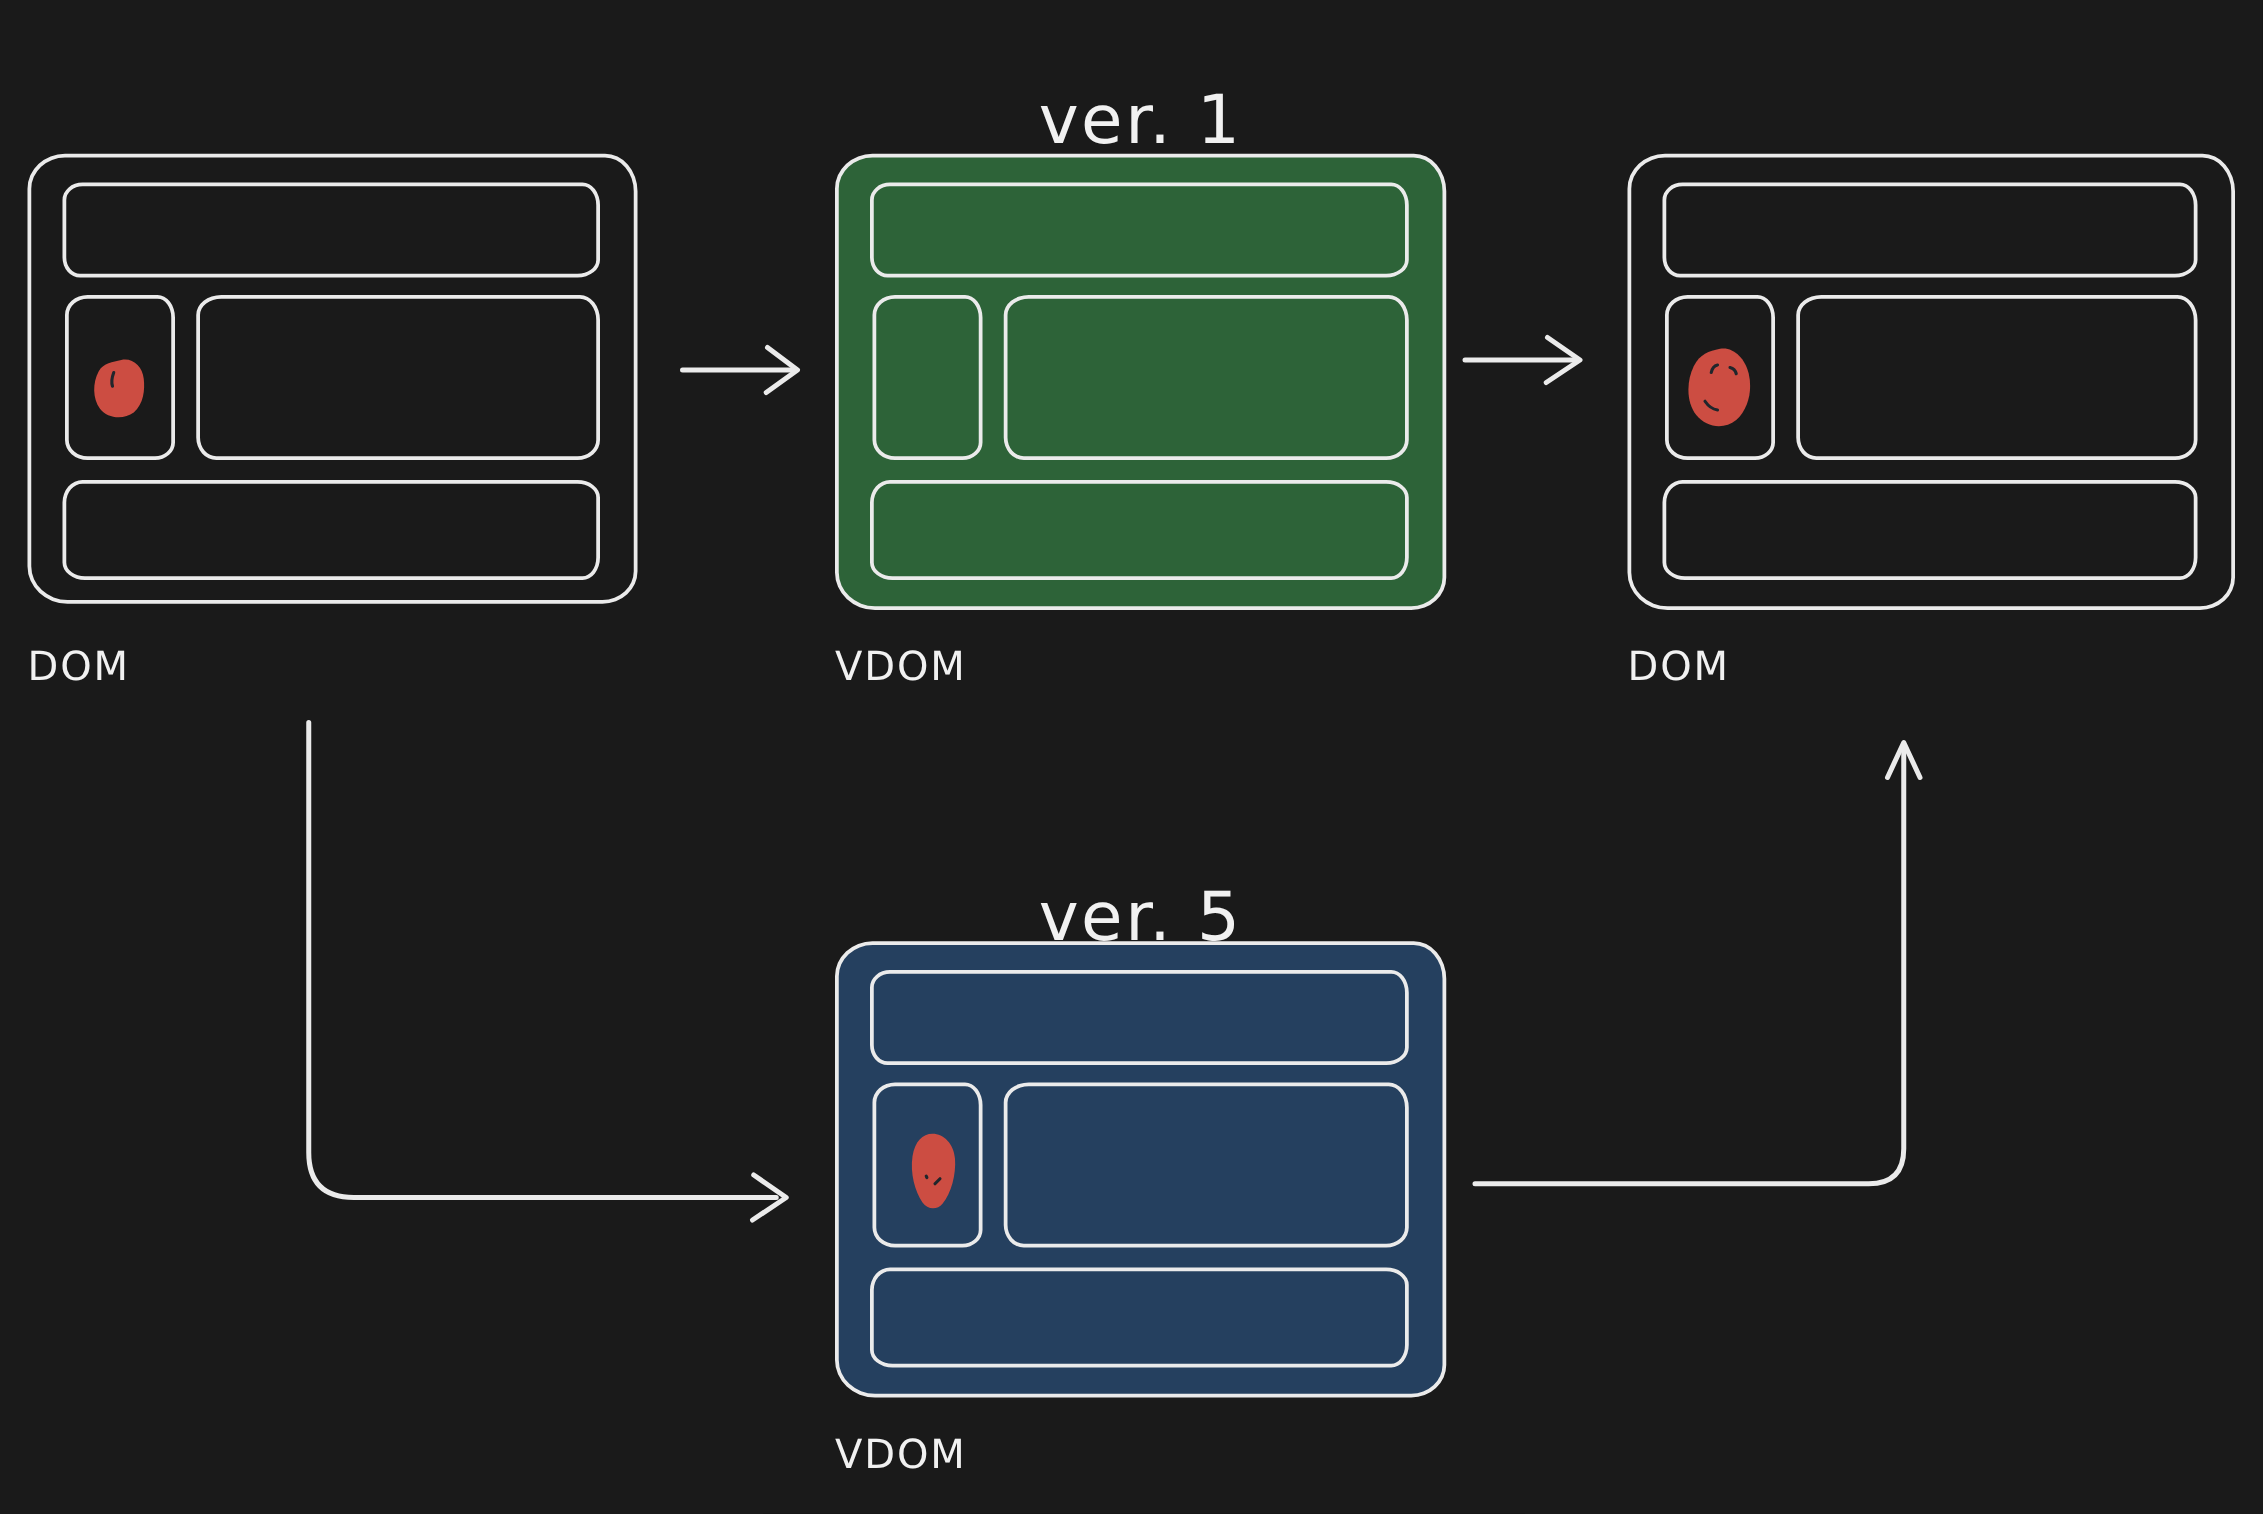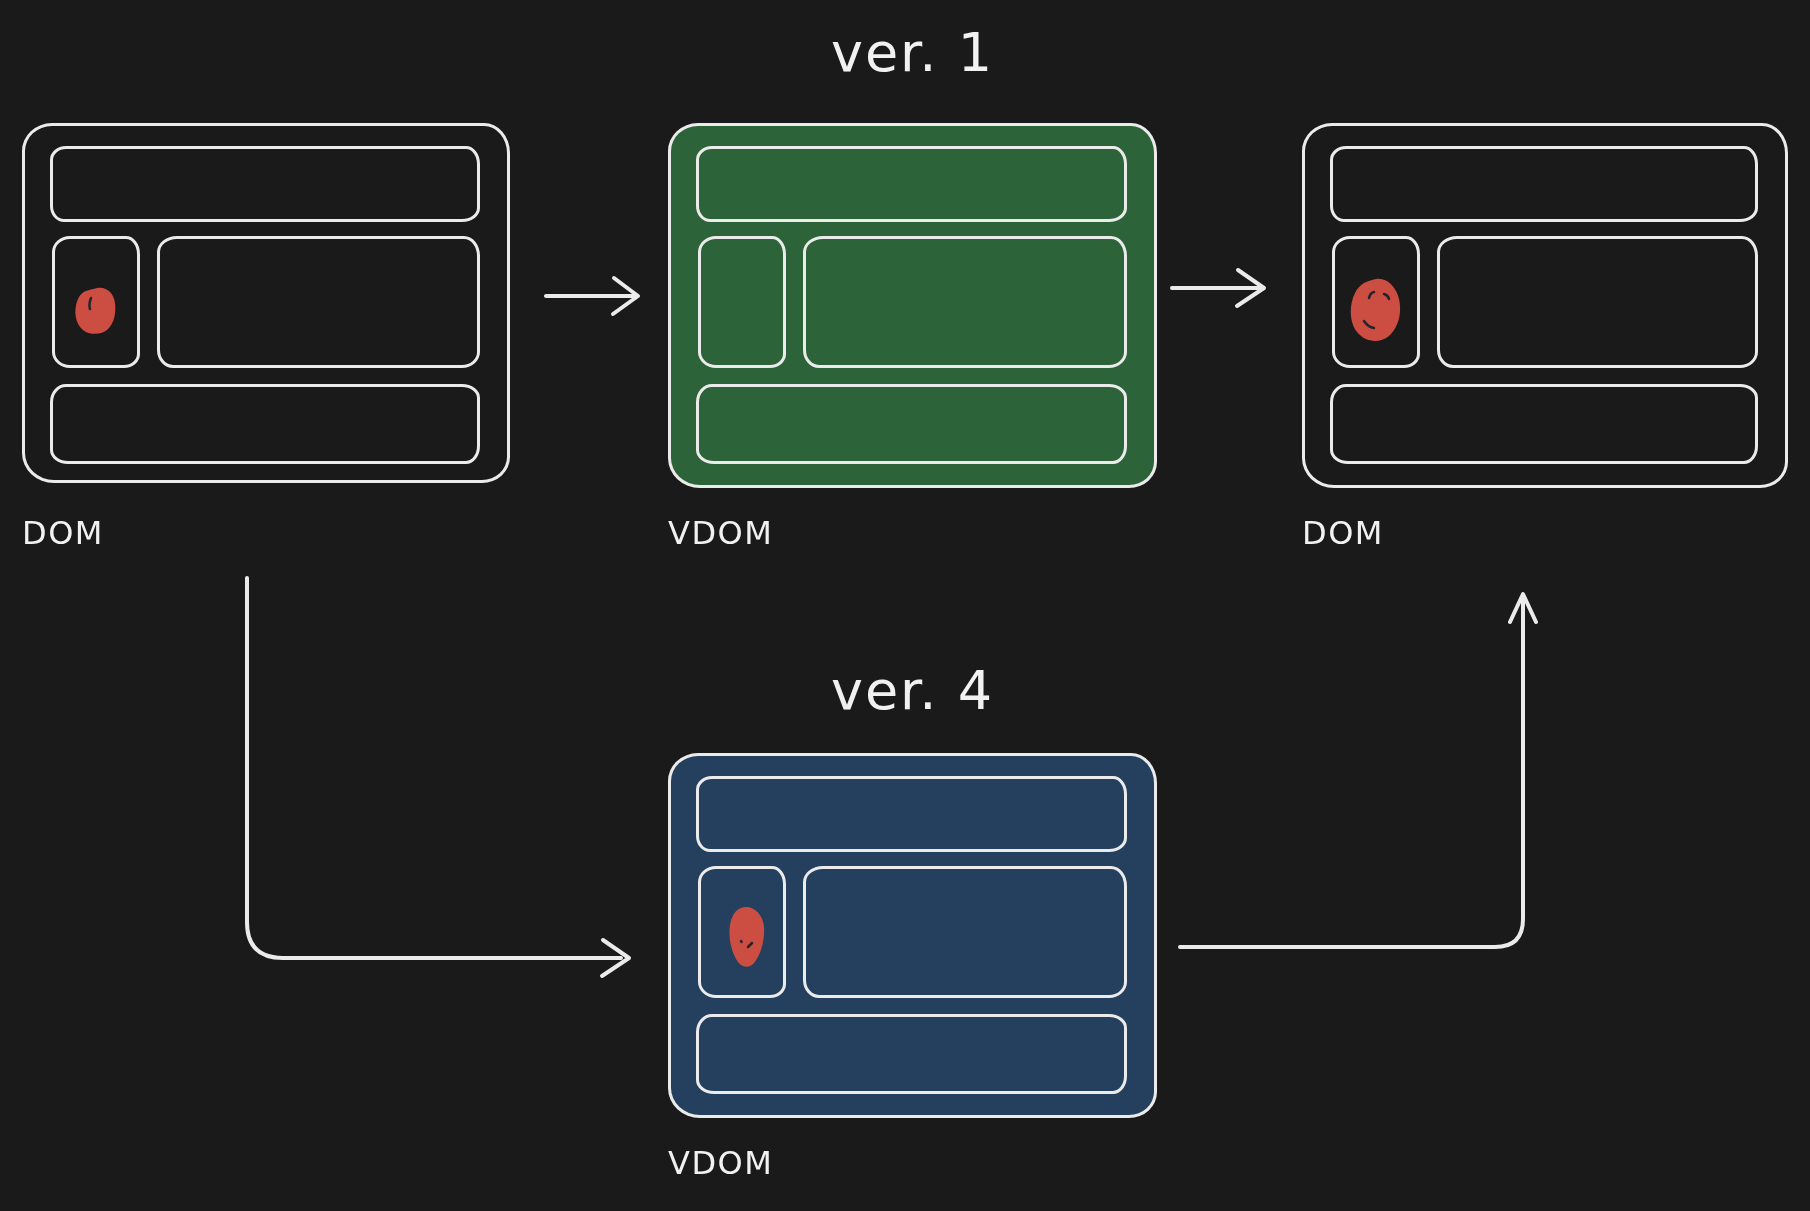--- a/index.html
+++ b/index.html
@@ -51,20 +51,21 @@
 
   
   .title {
     position: absolute;
     color: var(--text, #f1f1f1);
     font-size: 54px;
     line-height: 1.15;
     text-align: center;
     letter-spacing: 2px;
     white-space: nowrap;
+    margin-top: 43px;
   }
   #title-v1 { left: 668px; top: 22px;  width: 489px; }
   #title-v2 { left: 668px; top: 660px; width: 489px; }
 
   .card-label {
     position: absolute;
     color: var(--text, #f1f1f1);
     font-size: 32px;
     letter-spacing: 1.5px;
     text-align: left;
@@ -101,21 +102,21 @@
   #blob-before { left: 16px; top: 46px; width: 50px; height: 52px; }
   #blob-after  { left: 10px; top: 38px; width: 58px; height: 66px; }
   #blob-v2     { left: 24px; top: 36px; width: 42px; height: 64px; }
 </style>
 </head>
 <body>
 
 <div class="stage">
 
   <div class="title" id="title-v1">ver. 1</div>
-  <div class="title" id="title-v2">ver. 4</div>
+  <div class="title" id="title-v2">ver. 5</div>
 
   <div class="card" id="card-dom-before">
     <div class="box wf-header"></div>
     <div class="box wf-side">
       <svg class="blob" id="blob-before" viewBox="0 0 50 52">
         <path class="body" d="M26 3 C35 1 43 8 44 18 C45 27 44 38 36 45 C28 51 15 50 9 42 C3 34 3 21 8 12 C12 5 19 5 26 3 Z"></path>
         <path class="mark" d="M20 13 C18.5 17 18 21 19 24"></path>
       </svg>
     </div>
     <div class="box wf-main"></div>

